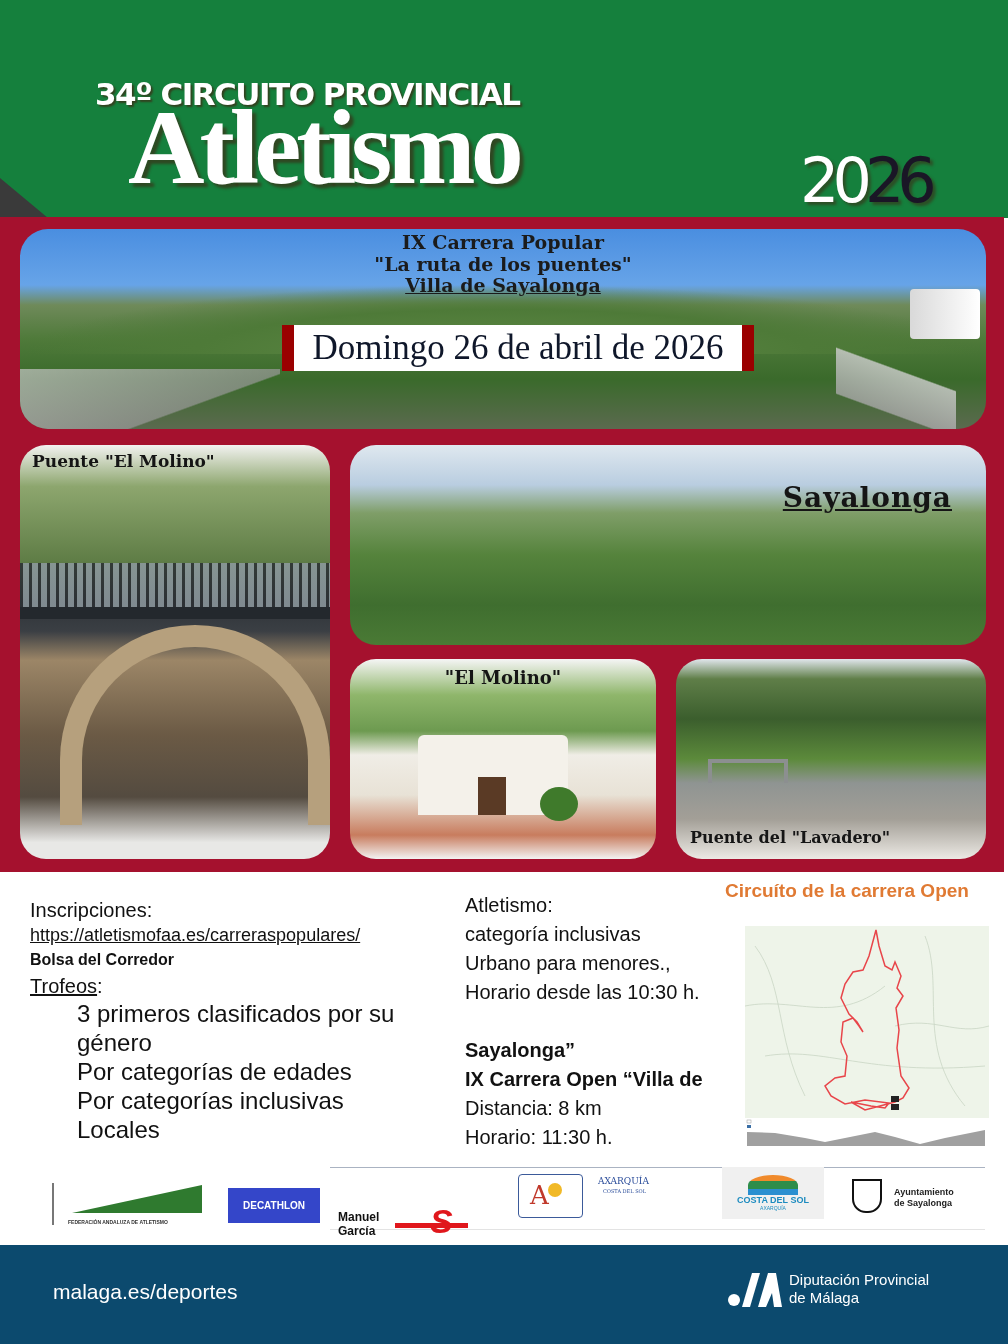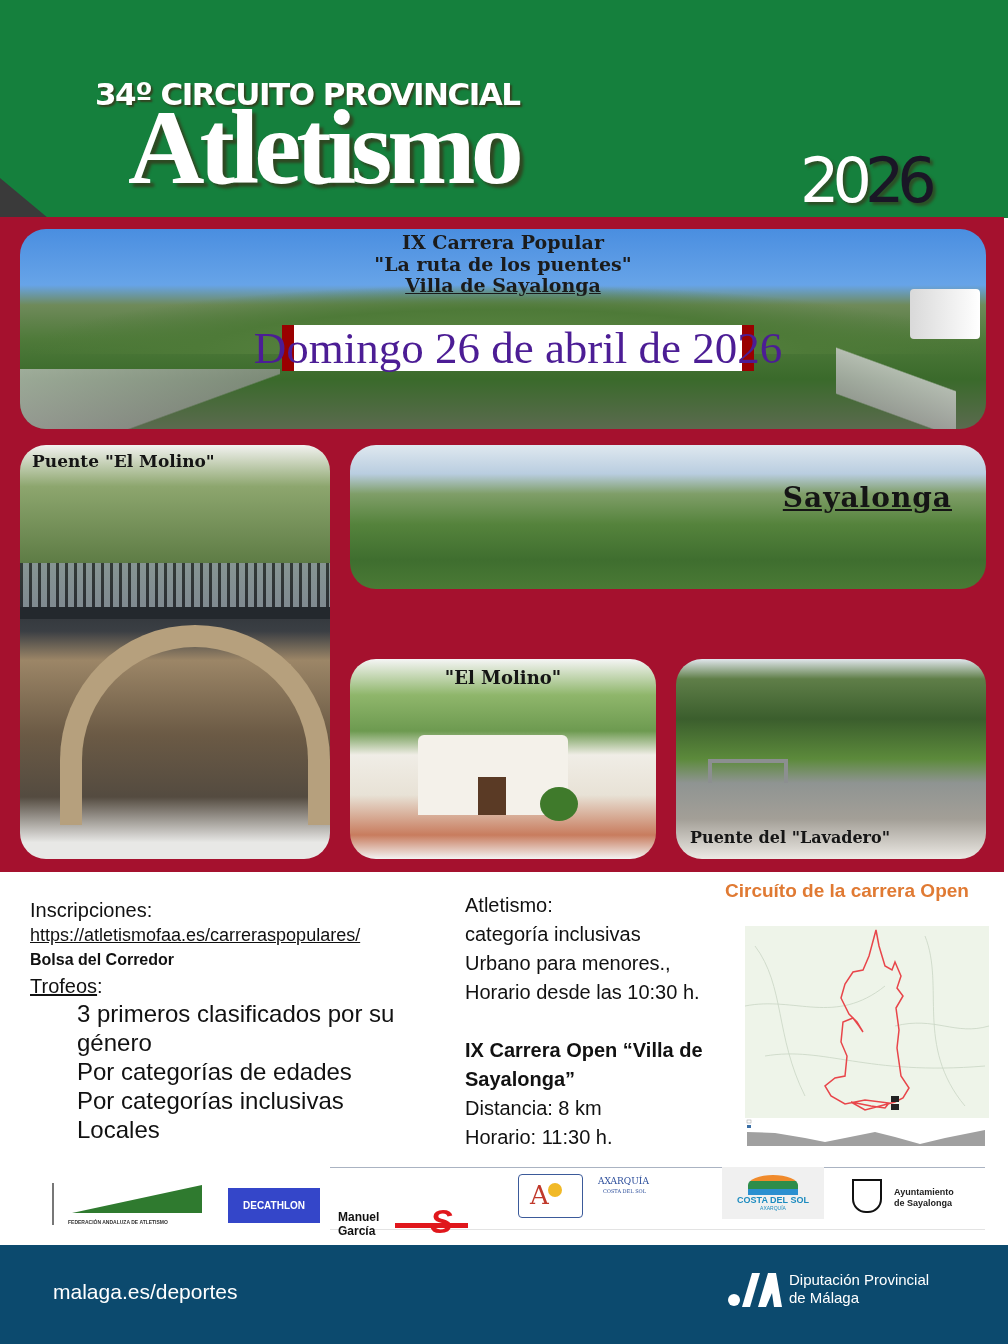--- a/index.html
+++ b/index.html
@@ -20,47 +20,47 @@
     font-size: 62px; letter-spacing: -7px; line-height: 70px; text-shadow: 3px 3px 3px rgba(80,0,0,0.4); }
   .header .year .y1 { color: #ffffff; }
   .header .year .y2 { color: #1a1626; }
 
   
   .panel { position: absolute; left: 0; top: 217px; width: 1004px; height: 655px; background: #a5112e; }
 
   .photo { position: absolute; overflow: hidden; border-radius: 26px; }
   .hero { left: 20px; top: 12px; width: 966px; height: 200px;
     background:
-      linear-gradient(180deg, #4a8ee0 0%, #67a4e8 28%, #6f8a5a 38%, #4f7a3a 55%, #3a6a2b 75%, #5b6a4f 100%); }
+      linear-gradient(180deg, #4a8ee0 0%, #67a4e8 28%, #6f8a5a 38%, #4f7a3a 55%, #3a6a2b 75%, #5b6a4f 100%); border-radius: 28px; }
   .hero .ridge { position: absolute; left: 0; top: 55px; width: 100%; height: 70px;
     background: radial-gradient(ellipse at 50% 100%, #5f8a46 0%, #4e7a38 45%, transparent 70%); }
   .hero .road-l { position: absolute; left: 0; top: 140px; width: 260px; height: 70px;
     background: linear-gradient(160deg, #c8c8c8 0%, #9a9a9a 60%, transparent 61%); opacity: .7; }
   .hero .road-r { position: absolute; right: 30px; top: 100px; width: 120px; height: 110px;
     background: linear-gradient(200deg, transparent 40%, #cfcfcf 41%, #a8a8a8 70%, transparent 71%); opacity: .8; }
   .hero .houses { position: absolute; right: 6px; top: 60px; width: 70px; height: 50px;
     background: linear-gradient(90deg, #d9d9d9, #ffffff); border-radius: 4px; }
   .hero .hero-text { position: absolute; left: 0; width: 100%; text-align: center;
     font-family: "DejaVu Serif", serif; font-weight: bold; color: #1b1b1b; }
   .hero .h1 { top: 2px; font-size: 19px; }
   .hero .h2 { top: 24px; font-size: 19px; }
   .hero .h3 { top: 45px; font-size: 19px; text-decoration: underline; }
   .date-box { position: absolute; left: 262px; top: 96px; width: 472px; height: 46px; background: #ffffff;
     border-left: 12px solid #9a0000; border-right: 12px solid #9a0000;
     display: flex; align-items: center; justify-content: center; }
-  .date-box span { font-family: "Liberation Serif", serif; font-size: 45px; color: #4c1d95; white-space: nowrap; }
+  .date-box span { font-family: "Liberation Serif", serif; font-size: 35px; color: #0f172a; white-space: nowrap; }
 
   .p-bridge { left: 20px; top: 228px; width: 310px; height: 414px;
     background: linear-gradient(180deg, #f2f2f0 0%, #8da66e 10%, #5f7d46 28%, #2e3338 38%, #3b3f44 45%, #9c8667 52%, #6b5a45 70%, #544b40 85%, #e8e8e6 96%); }
   .p-bridge .rail { position: absolute; left: 0; top: 118px; width: 100%; height: 48px;
     background: repeating-linear-gradient(90deg, #2c3034 0 3px, #8e9aa0 3px 9px); opacity: .85; }
   .p-bridge .deck { position: absolute; left: 0; top: 162px; width: 100%; height: 12px; background: #23282d; }
   .p-bridge .arch { position: absolute; left: 40px; top: 180px; width: 270px; height: 200px;
     border: 22px solid #b6a07d; border-bottom: none; border-radius: 160px 160px 0 0; }
-  .p-village { left: 350px; top: 228px; width: 636px; height: 144px;
+  .p-village { left: 350px; top: 228px; width: 636px; height: 200px;
     background: linear-gradient(180deg, #dfe8ef 0%, #b9cde0 20%, #7f9e68 34%, #55833c 55%, #3f6e2f 80%, #4a7a35 100%); }
   .p-molino { left: 350px; top: 442px; width: 306px; height: 200px;
     background: linear-gradient(180deg, #f5f5f5 0%, #8fb66b 18%, #6d9a50 36%, #f0ede6 48%, #e8e2d6 68%, #c87c5e 88%, #f3f3f3 100%); }
   .p-molino .house { position: absolute; left: 68px; top: 76px; width: 150px; height: 80px; background: #f4f1ea; border-radius: 6px 6px 0 0; }
   .p-molino .door { position: absolute; left: 128px; top: 118px; width: 28px; height: 38px; background: #5a3a25; }
   .p-molino .bush { position: absolute; left: 190px; top: 128px; width: 38px; height: 34px; background: #3f7a2b; border-radius: 50%; }
   .p-lavadero { left: 676px; top: 442px; width: 310px; height: 200px;
     background: linear-gradient(180deg, #e0e6ec 0%, #5f7e48 10%, #3b5e2d 30%, #5c8a3b 50%, #8f9492 62%, #a39f97 80%, #ece9e4 100%); }
   .p-lavadero .bridge2 { position: absolute; left: 32px; top: 100px; width: 80px; height: 24px; border: 4px solid #8c8f90; border-bottom: none; }
   .caption { position: absolute; font-family: "DejaVu Serif", serif; font-weight: bold; color: #151515; white-space: nowrap; }
@@ -183,22 +183,22 @@
     <li>Locales</li>
   </ul>
 </div>
 
 <div class="info col2">
   <div class="l">Atletismo:</div>
   <div class="l">categoría inclusivas</div>
   <div class="l">Urbano para menores.,</div>
   <div class="l">Horario desde las 10:30 h.</div>
   <div class="gap"></div>
+  <div class="b">Sayalonga”</div>
   <div class="b">IX Carrera Open “Villa de</div>
-  <div class="b">Sayalonga”</div>
   <div class="l">Distancia: 8 km</div>
   <div class="l">Horario: 11:30 h.</div>
 </div>
 
 <div class="map-title">Circuíto de la carrera Open</div>
 <div class="map">
   <svg width="244" height="192" viewBox="0 0 244 192">
     <g fill="none" stroke="#c9d6c4" stroke-width="0.8">
       <path d="M10 20 C40 60, 30 110, 60 170"></path>
       <path d="M180 10 C200 60, 170 120, 220 180"></path>

